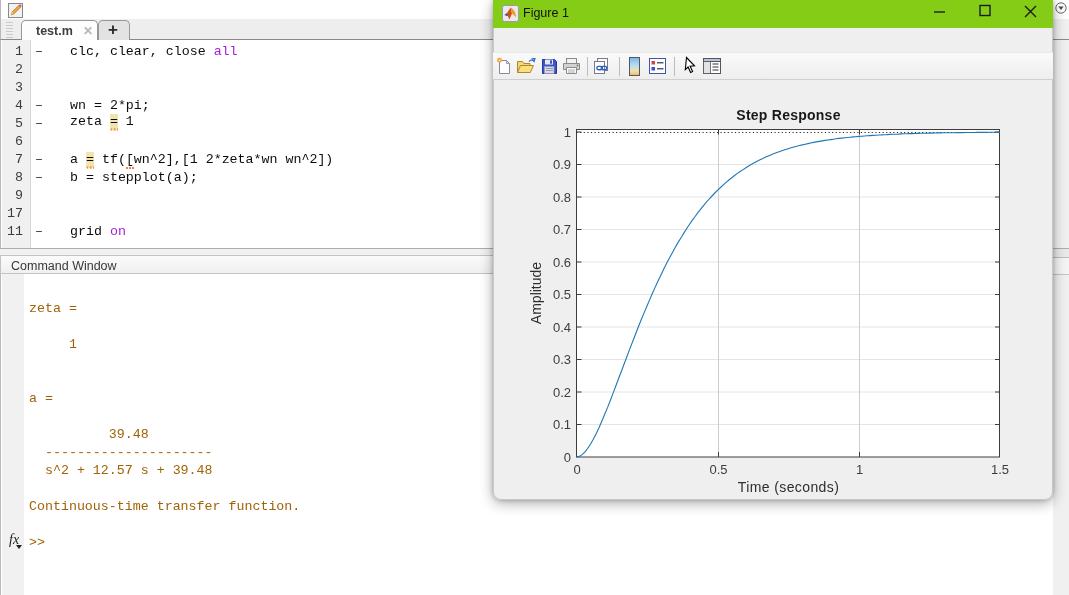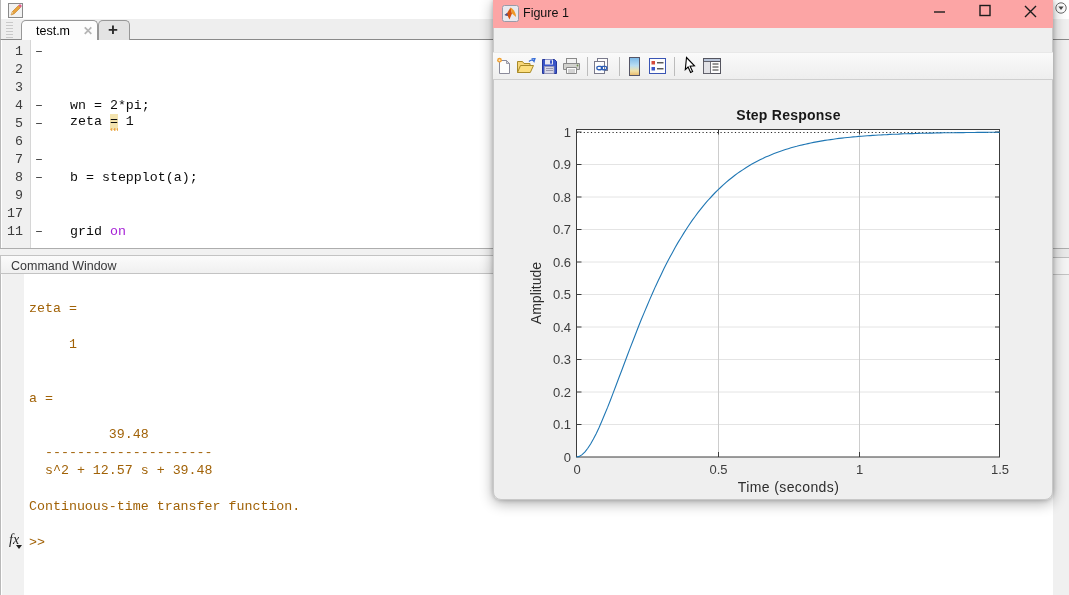--- a/index.html
+++ b/index.html
@@ -2,21 +2,21 @@
 <html><head><meta charset="utf-8"><style>
 *{margin:0;padding:0;box-sizing:border-box}
 html,body{width:1069px;height:595px;overflow:hidden}
 body{position:relative;font-family:"Liberation Sans",sans-serif;background:#f0f0f0;font-size:12px;color:#1a1a1a}
 .abs{position:absolute}
 
 #ed-title{left:0;top:0;width:1069px;height:19px;background:#fff;border-left:1px solid #b9b9b9}
 #ed-title .txt{position:absolute;left:29px;top:2.5px;font-size:12px;letter-spacing:0.24px;color:#16161f;white-space:nowrap}
 #ed-tabs{left:0;top:19px;width:1069px;height:21px;background:#eeeeee;border-left:1px solid #b9b9b9;border-bottom:1px solid #898989}
 .tab1{position:absolute;left:20px;top:1px;width:77px;height:20px;background:#fdfdfd;border:1px solid #979797;border-bottom:none;border-radius:5px 5px 0 0}
-.tab1 .nm{position:absolute;left:14px;top:3px;font-weight:normal;font-size:12.5px;color:#000000}
+.tab1 .nm{position:absolute;left:14px;top:3px;font-weight:bold;font-size:12.5px;color:#404040}
 .tab1 .cl{position:absolute;left:61px;top:3px;color:#b4b4b4;font-weight:bold;font-size:12px}
 .tab2{position:absolute;left:97px;top:1px;width:32px;height:20px;background:#e3e3e3;border:1px solid #979797;border-bottom:none;border-radius:5px 5px 0 0}
 .tab2 .pl{position:absolute;left:9px;top:-1px;font-weight:bold;font-size:17px;color:#2b2b2b}
 #grip{left:6px;top:22px;width:7px;height:16px;background:repeating-linear-gradient(to bottom,#c9c9c9 0,#c9c9c9 1px,#efefef 1px,#efefef 3px)}
 #ed-body{left:0;top:40px;width:1069px;height:208px;background:#ffffff;border-left:1px solid #b9b9b9}
 #gutter{position:absolute;left:1px;top:0;width:29px;height:208px;background:#f0f0f0;border-right:1px solid #d6d6d6}
 .code,.lnum,.dashc{font-family:"Liberation Mono",monospace;font-size:13.3px;line-height:18px;white-space:pre}
 .lnum{position:absolute;width:22px;text-align:right;color:#3d3d3d}
 .dashc{position:absolute;left:34px;color:#333;letter-spacing:0}
 .codeln{position:absolute;left:69px;color:#0c0c0c}
@@ -37,21 +37,21 @@
 #strip{left:1053px;top:0;width:16px;height:595px;background:#f0f0f0}
 #strip .w{position:absolute;left:0;top:0;width:16px;height:19px;background:#fff}
 #strip .l1{position:absolute;left:0;top:39px;width:16px;height:1px;background:#898989}
 #strip .l2{position:absolute;left:0;top:248px;width:16px;height:1px;background:#adadad}
 #strip .b1{position:absolute;left:0;top:249px;width:16px;height:8px;background:#e9e9e9}
 #strip .l3{position:absolute;left:0;top:257px;width:16px;height:1px;background:#bdbdbd}
 #strip .b2{position:absolute;left:0;top:258px;width:16px;height:16px;background:#f4f4f4}
 #strip .l4{position:absolute;left:0;top:274px;width:16px;height:1px;background:#c3c3c3}
 
 #fig{left:493px;top:0;width:560px;height:500px;background:#efefef;border-radius:0 0 8px 8px;box-shadow:0 3px 14px rgba(0,0,0,0.33),0 0 4px rgba(0,0,0,0.22);outline:1px solid rgba(130,130,130,0.35);outline-offset:-1px}
-#fig-title{position:absolute;left:0;top:0;width:560px;height:28px;background:#fca5a5;border-radius:0}
+#fig-title{position:absolute;left:0;top:0;width:560px;height:28px;background:#84cc16;border-radius:0}
 #fig-title .txt{position:absolute;left:30px;top:6px;font-size:12.5px;color:#111}
 #fig-menu{position:absolute;left:0;top:28px;width:560px;height:24px;background:#fff}
 #fig-menu span{position:absolute;top:5px;font-size:12.5px;color:#161616}
 #fig-tool{position:absolute;left:0;top:52px;width:560px;height:28px;background:linear-gradient(#fafafa,#eeeeee);border-bottom:1px solid #cfcfcf;border-top:1px solid #e8e8e8}
 .tsep{position:absolute;top:4px;width:1px;height:19px;background:#bcbcbc}
 #fig-plot{position:absolute;left:0;top:80px;width:560px;height:420px}
 </style></head>
 <body>
 
 <div class="abs" id="ed-title">
@@ -89,22 +89,24 @@
  <div class="lnum" style="top:165px">17</div>
  <div class="lnum" style="top:183px">11</div>
 
  <div class="dashc" style="top:3px">–</div>
  <div class="dashc" style="top:57px">–</div>
  <div class="dashc" style="top:75px">–</div>
  <div class="dashc" style="top:111px">–</div>
  <div class="dashc" style="top:129px">–</div>
  <div class="dashc" style="top:183px">–</div>
 
+ <div class="code codeln" style="top:3px">clc, clear, close <span class="kw">all</span></div>
  <div class="code codeln" style="top:57px">wn = 2*pi;</div>
  <div class="code codeln" style="top:73px">zeta <span class="warn">=<span class="sq"></span></span> 1</div>
+ <div class="code codeln" style="top:111px">a <span class="warn">=<span class="sq"></span></span> tf(<span class="warn2">[</span>wn^2],[1 2*zeta*wn wn^2])</div>
  <div class="code codeln" style="top:129px">b = stepplot(a);</div>
  <div class="code codeln" style="top:183px">grid <span class="kw">on</span></div>
 </div>
 
 <div class="abs" id="gap"></div>
 
 <div class="abs" id="cw-head">
     <div class="txt">Command Window</div>
   </div>
 <div class="abs" id="cw-body">

